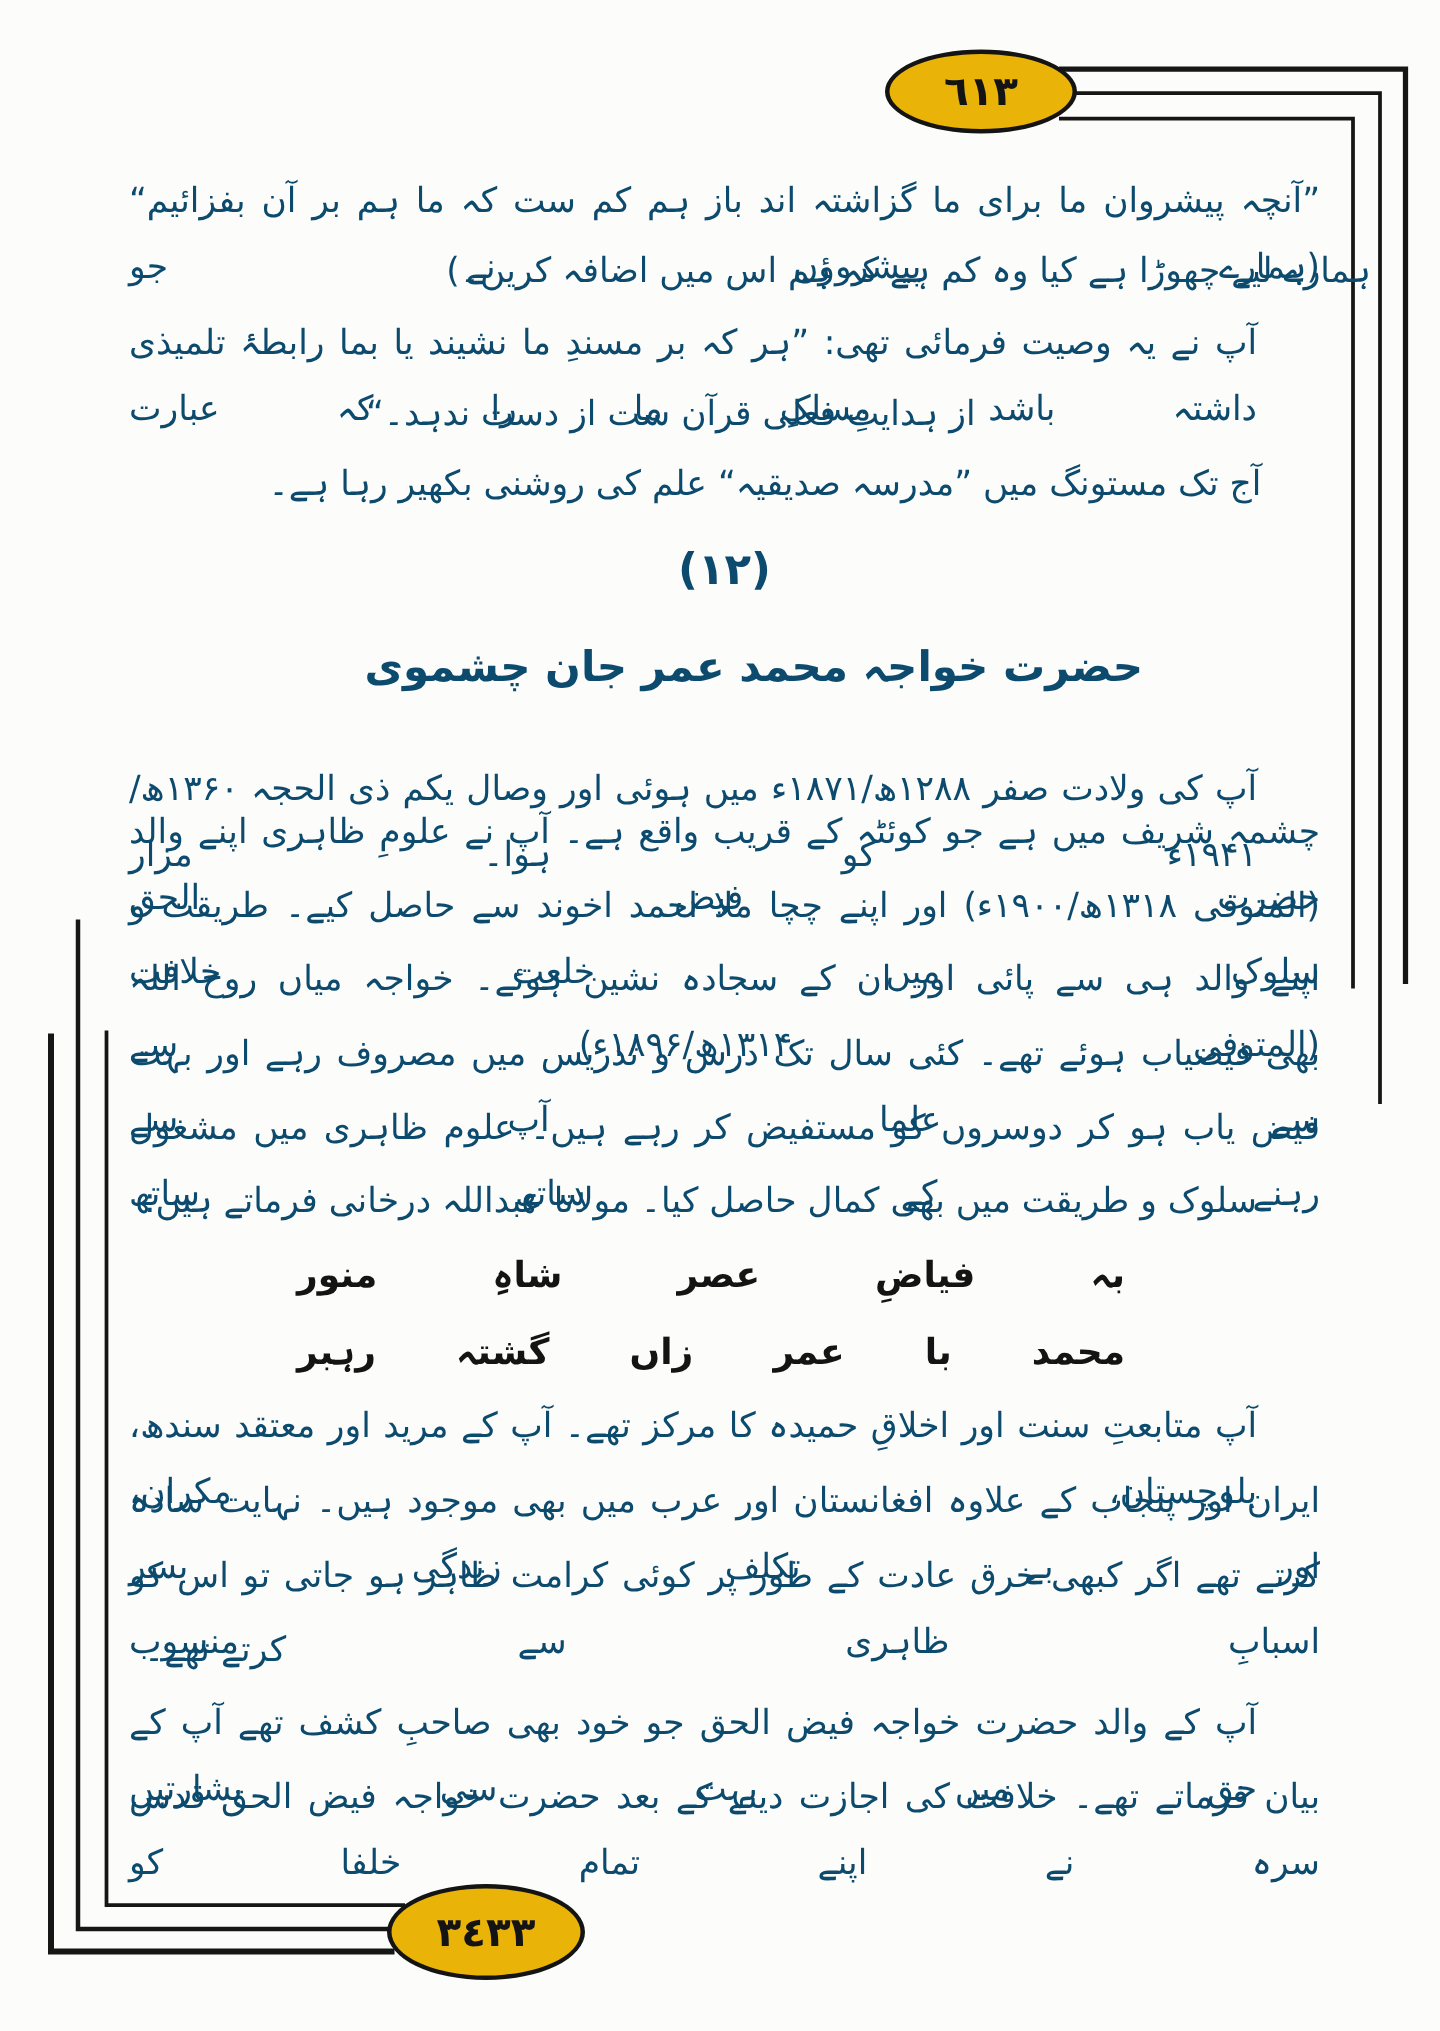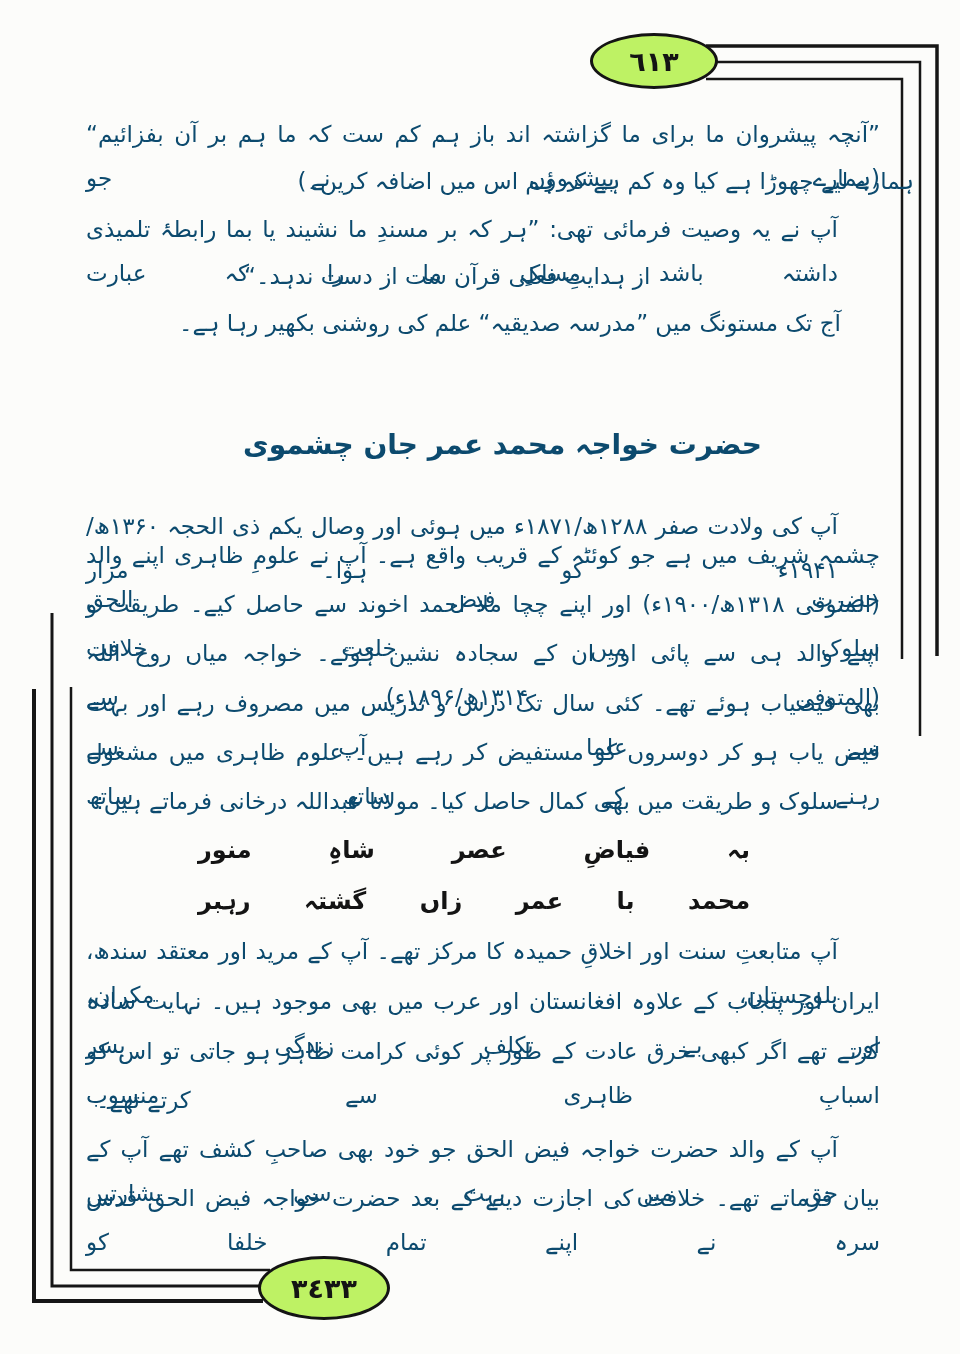--- a/index.html
+++ b/index.html
@@ -10,21 +10,21 @@
     background:#fcfcfa;
     overflow:hidden;
     font-family:"DejaVu Sans",sans-serif;
     color:#141414;
   }
   
   .border-svg{position:absolute;left:0;top:0;z-index:1;}
   
   .oval{
     position:absolute;z-index:3;
-    background:#bef264;
+    background:#eab308;
     border:3px solid #141414;
     border-radius:50%;
     display:flex;align-items:center;justify-content:center;
     font-size:27px;font-weight:bold;
     letter-spacing:2px;
   }
   .oval-top{left:590px;top:33px;width:122px;height:50px;}
   .oval-bottom{left:258px;top:1256px;width:126px;height:58px;}
   
   .ln{
@@ -81,20 +81,21 @@
   </div>
 
   <div class="ln jf" style="top:112px">”آنچہ پیشروان ما برای ما گزاشتہ اند باز ہم کم ست کہ ما ہم بر آن بفزائیم“ (ہمارے پیشروؤں نے جو</div>
   <div class="ln p1l2" style="top:159px">ہمارے لیے چھوڑا ہے کیا وہ کم ہے کہ ہم اس میں اضافہ کریں۔)</div>
 
   <div class="ln jf ind" style="top:207px">آپ نے یہ وصیت فرمائی تھی: ”ہر کہ بر مسندِ ما نشیند یا بما رابطۂ تلمیذی داشتہ باشد مسلکِ ما را کہ عبارت</div>
   <div class="ln p2l2" style="top:254px">از ہدایتِ فعلی قرآن ست از دست ندہد۔“</div>
 
   <div class="ln ctr-r" style="top:301px">آج تک مستونگ میں ”مدرسہ صدیقیہ“ علم کی روشنی بکھیر رہا ہے۔</div>
 
+  <div class="ln section-num" style="top:355px">(۱۲)</div>
 
   <div class="ln heading" style="top:416px">حضرت خواجہ محمد عمر جان چشموی</div>
 
   <div class="ln jf ind" style="top:504px">آپ کی ولادت صفر ۱۲۸۸ھ/۱۸۷۱ء میں ہوئی اور وصال یکم ذی الحجہ ۱۳۶۰ھ/۱۹۴۱ء کو ہوا۔ مزار</div>
   <div class="ln jf" style="top:533px">چشمہ شریف میں ہے جو کوئٹہ کے قریب واقع ہے۔ آپ نے علومِ ظاہری اپنے والد حضرت فیض الحق</div>
   <div class="ln jf" style="top:582px">(المتوفی ۱۳۱۸ھ/۱۹۰۰ء) اور اپنے چچا ملا احمد اخوند سے حاصل کیے۔ طریقت و سلوک میں خلعت خلافت</div>
   <div class="ln jf" style="top:631px">اپنے والد ہی سے پائی اور ان کے سجادہ نشین ہوئے۔ خواجہ میاں روح اللہ (المتوفی ۱۳۱۴ھ/۱۸۹۶ء) سے</div>
   <div class="ln jf" style="top:681px">بھی فیضیاب ہوئے تھے۔ کئی سال تک درس و تدریس میں مصروف رہے اور بہت سے علما آپ سے</div>
   <div class="ln jf" style="top:730px">فیض یاب ہو کر دوسروں کو مستفیض کر رہے ہیں۔ علوم ظاہری میں مشغول رہنے کے ساتھ ساتھ</div>
   <div class="ln endl" style="top:779px">سلوک و طریقت میں بھی کمال حاصل کیا۔ مولانا عبداللہ درخانی فرماتے ہیں:</div>

